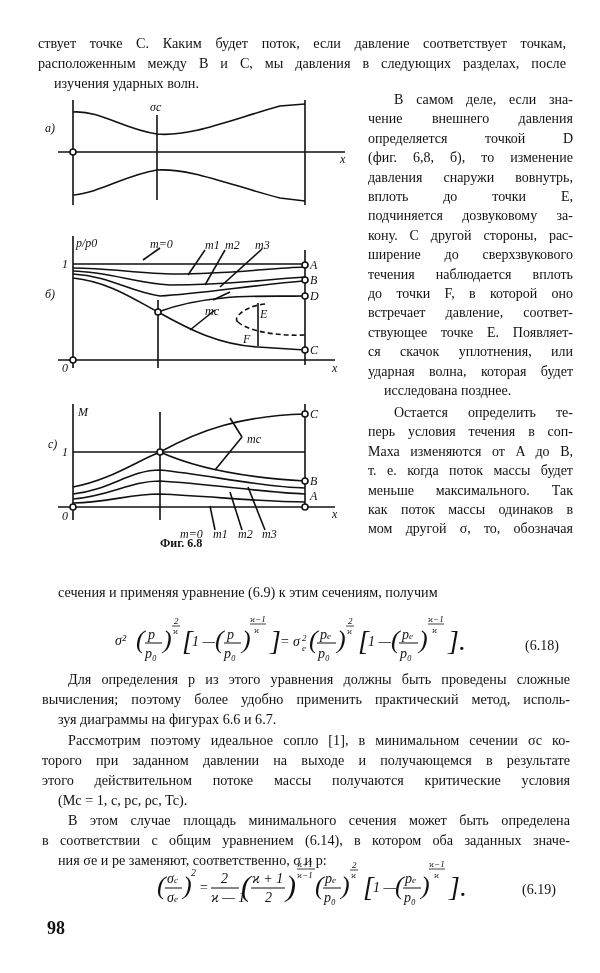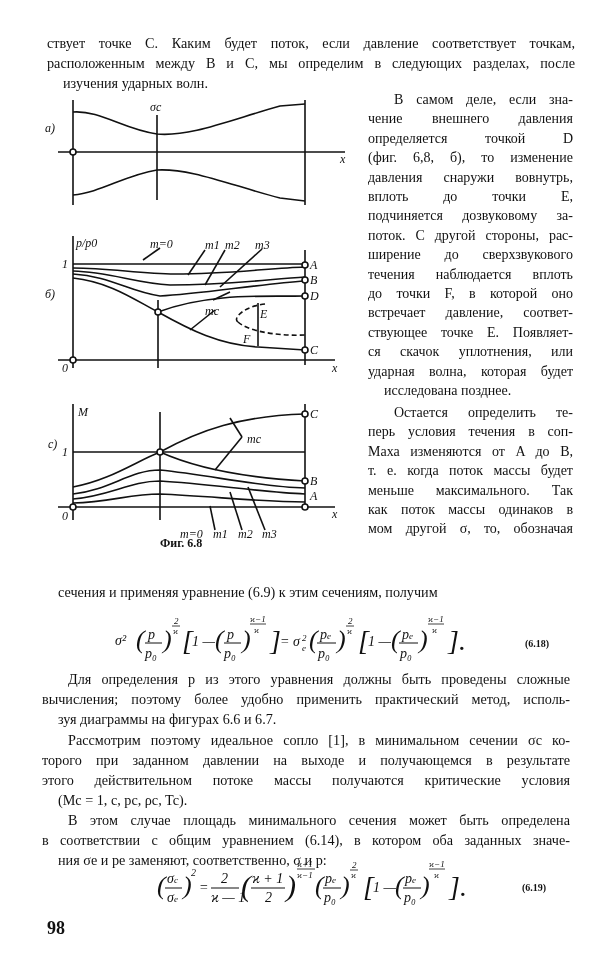--- a/index.html
+++ b/index.html
@@ -4,31 +4,31 @@
 <style>
   html, body { margin:0; padding:0; background:#fff; }
   body { width:600px; height:973px; position:relative; overflow:hidden;
          font-family:"Liberation Serif", "DejaVu Serif", serif; color:#111; }
   .txt { position:absolute; font-size:14.2px; line-height:20px; text-align:justify; }
   .line { display:block; white-space:nowrap; text-align:justify; text-align-last:justify; }
   .line.last { text-align-last:left;margin-left:16px; }
   .ind { text-indent:26px; }
   .fig { position:absolute; left:0; top:0; }
   .eq { position:absolute; font-size:14px; white-space:nowrap; }
-  .eqnum { position:absolute; font-size:10px;font-weight:bold; }
+  .eqnum { position:absolute; font-size:14px; }
   .pagenum { position:absolute; left:47px; top:918px; font-size:18px; font-weight:bold; }
   .caption { position:absolute; left:160px; top:536px; font-size:12px; font-weight:bold; }
   svg text { font-family:"Liberation Serif","DejaVu Serif",serif; font-style:italic; }
 </style>
 </head>
 <body>
 
-<div class="txt" style="left:47px; top:33px; width:528px;">
+<div class="txt" style="left:38px; top:33px; width:528px;">
   <span class="line">ствует точке C. Каким будет поток, если давление соответствует точкам,</span>
-  <span class="line">расположенным между B и C, мы определим в следующих разделах, после</span>
+  <span class="line">расположенным между B и C, мы давления в следующих разделах, после</span>
   <span class="line last">изучения ударных волн.</span>
 </div>
 
 <svg class="fig" width="600" height="570" viewBox="0 0 600 570">
   <g fill="none" stroke="#111" stroke-width="1.6">
 
     <line x1="73" y1="100" x2="73" y2="205"></line>
     <line x1="305" y1="100" x2="305" y2="205"></line>
     <line x1="157" y1="115" x2="157" y2="200"></line>
     <line x1="58" y1="152" x2="345" y2="152" stroke-width="1.3"></line>
@@ -125,21 +125,21 @@
 <div class="caption">Фиг. 6.8</div>
 
 <div class="txt" style="left:368px; top:90px; width:205px; font-size:14px; line-height:19.4px;">
   <span class="line ind">В самом деле, если зна-</span>
   <span class="line">чение внешнего давления</span>
   <span class="line">определяется точкой D</span>
   <span class="line">(фиг. 6,8, б), то изменение</span>
   <span class="line">давления снаружи вовнутрь,</span>
   <span class="line">вплоть до точки E,</span>
   <span class="line">подчиняется дозвуковому за-</span>
-  <span class="line">поток. С другой стороны, рас-</span>
+  <span class="line">кону. С другой стороны, рас-</span>
   <span class="line">ширение до сверхзвукового</span>
   <span class="line">течения наблюдается вплоть</span>
   <span class="line">до точки F, в которой оно</span>
   <span class="line">встречает давление, соответ-</span>
   <span class="line">ствующее точке E. Появляет-</span>
   <span class="line">ся скачок уплотнения, или</span>
   <span class="line">ударная волна, которая будет</span>
   <span class="line last">исследована позднее.</span>
 </div>
 

